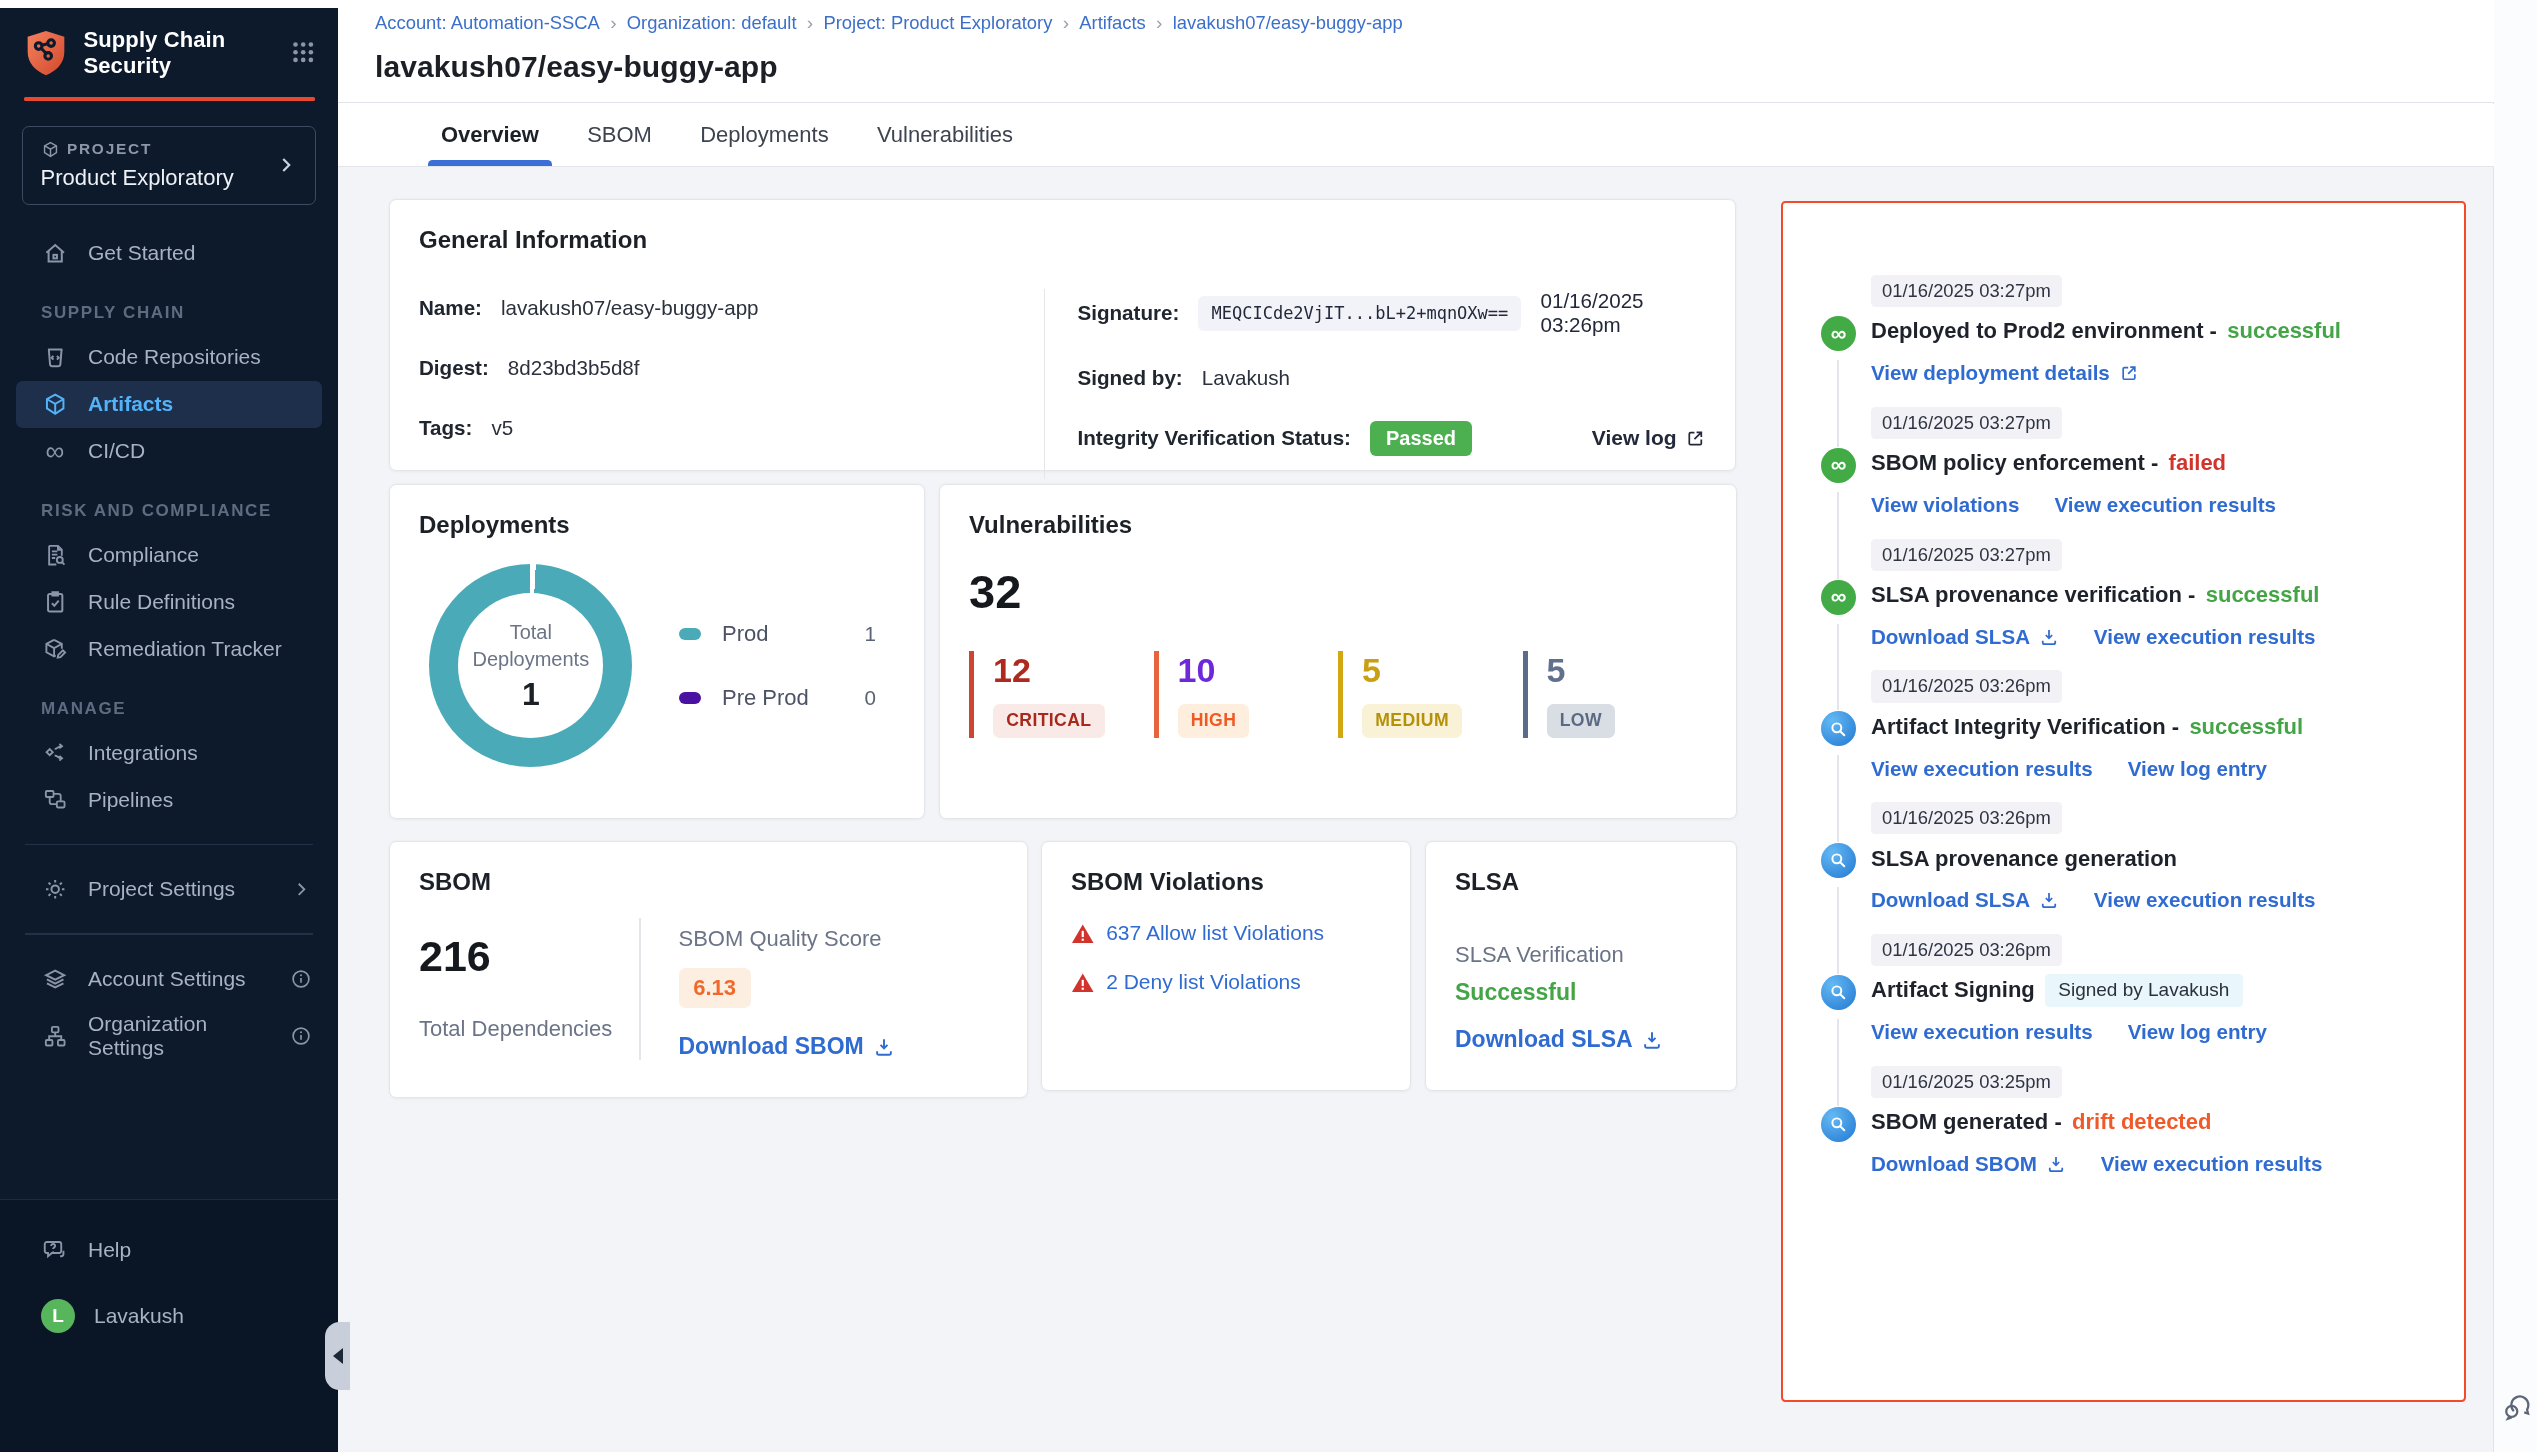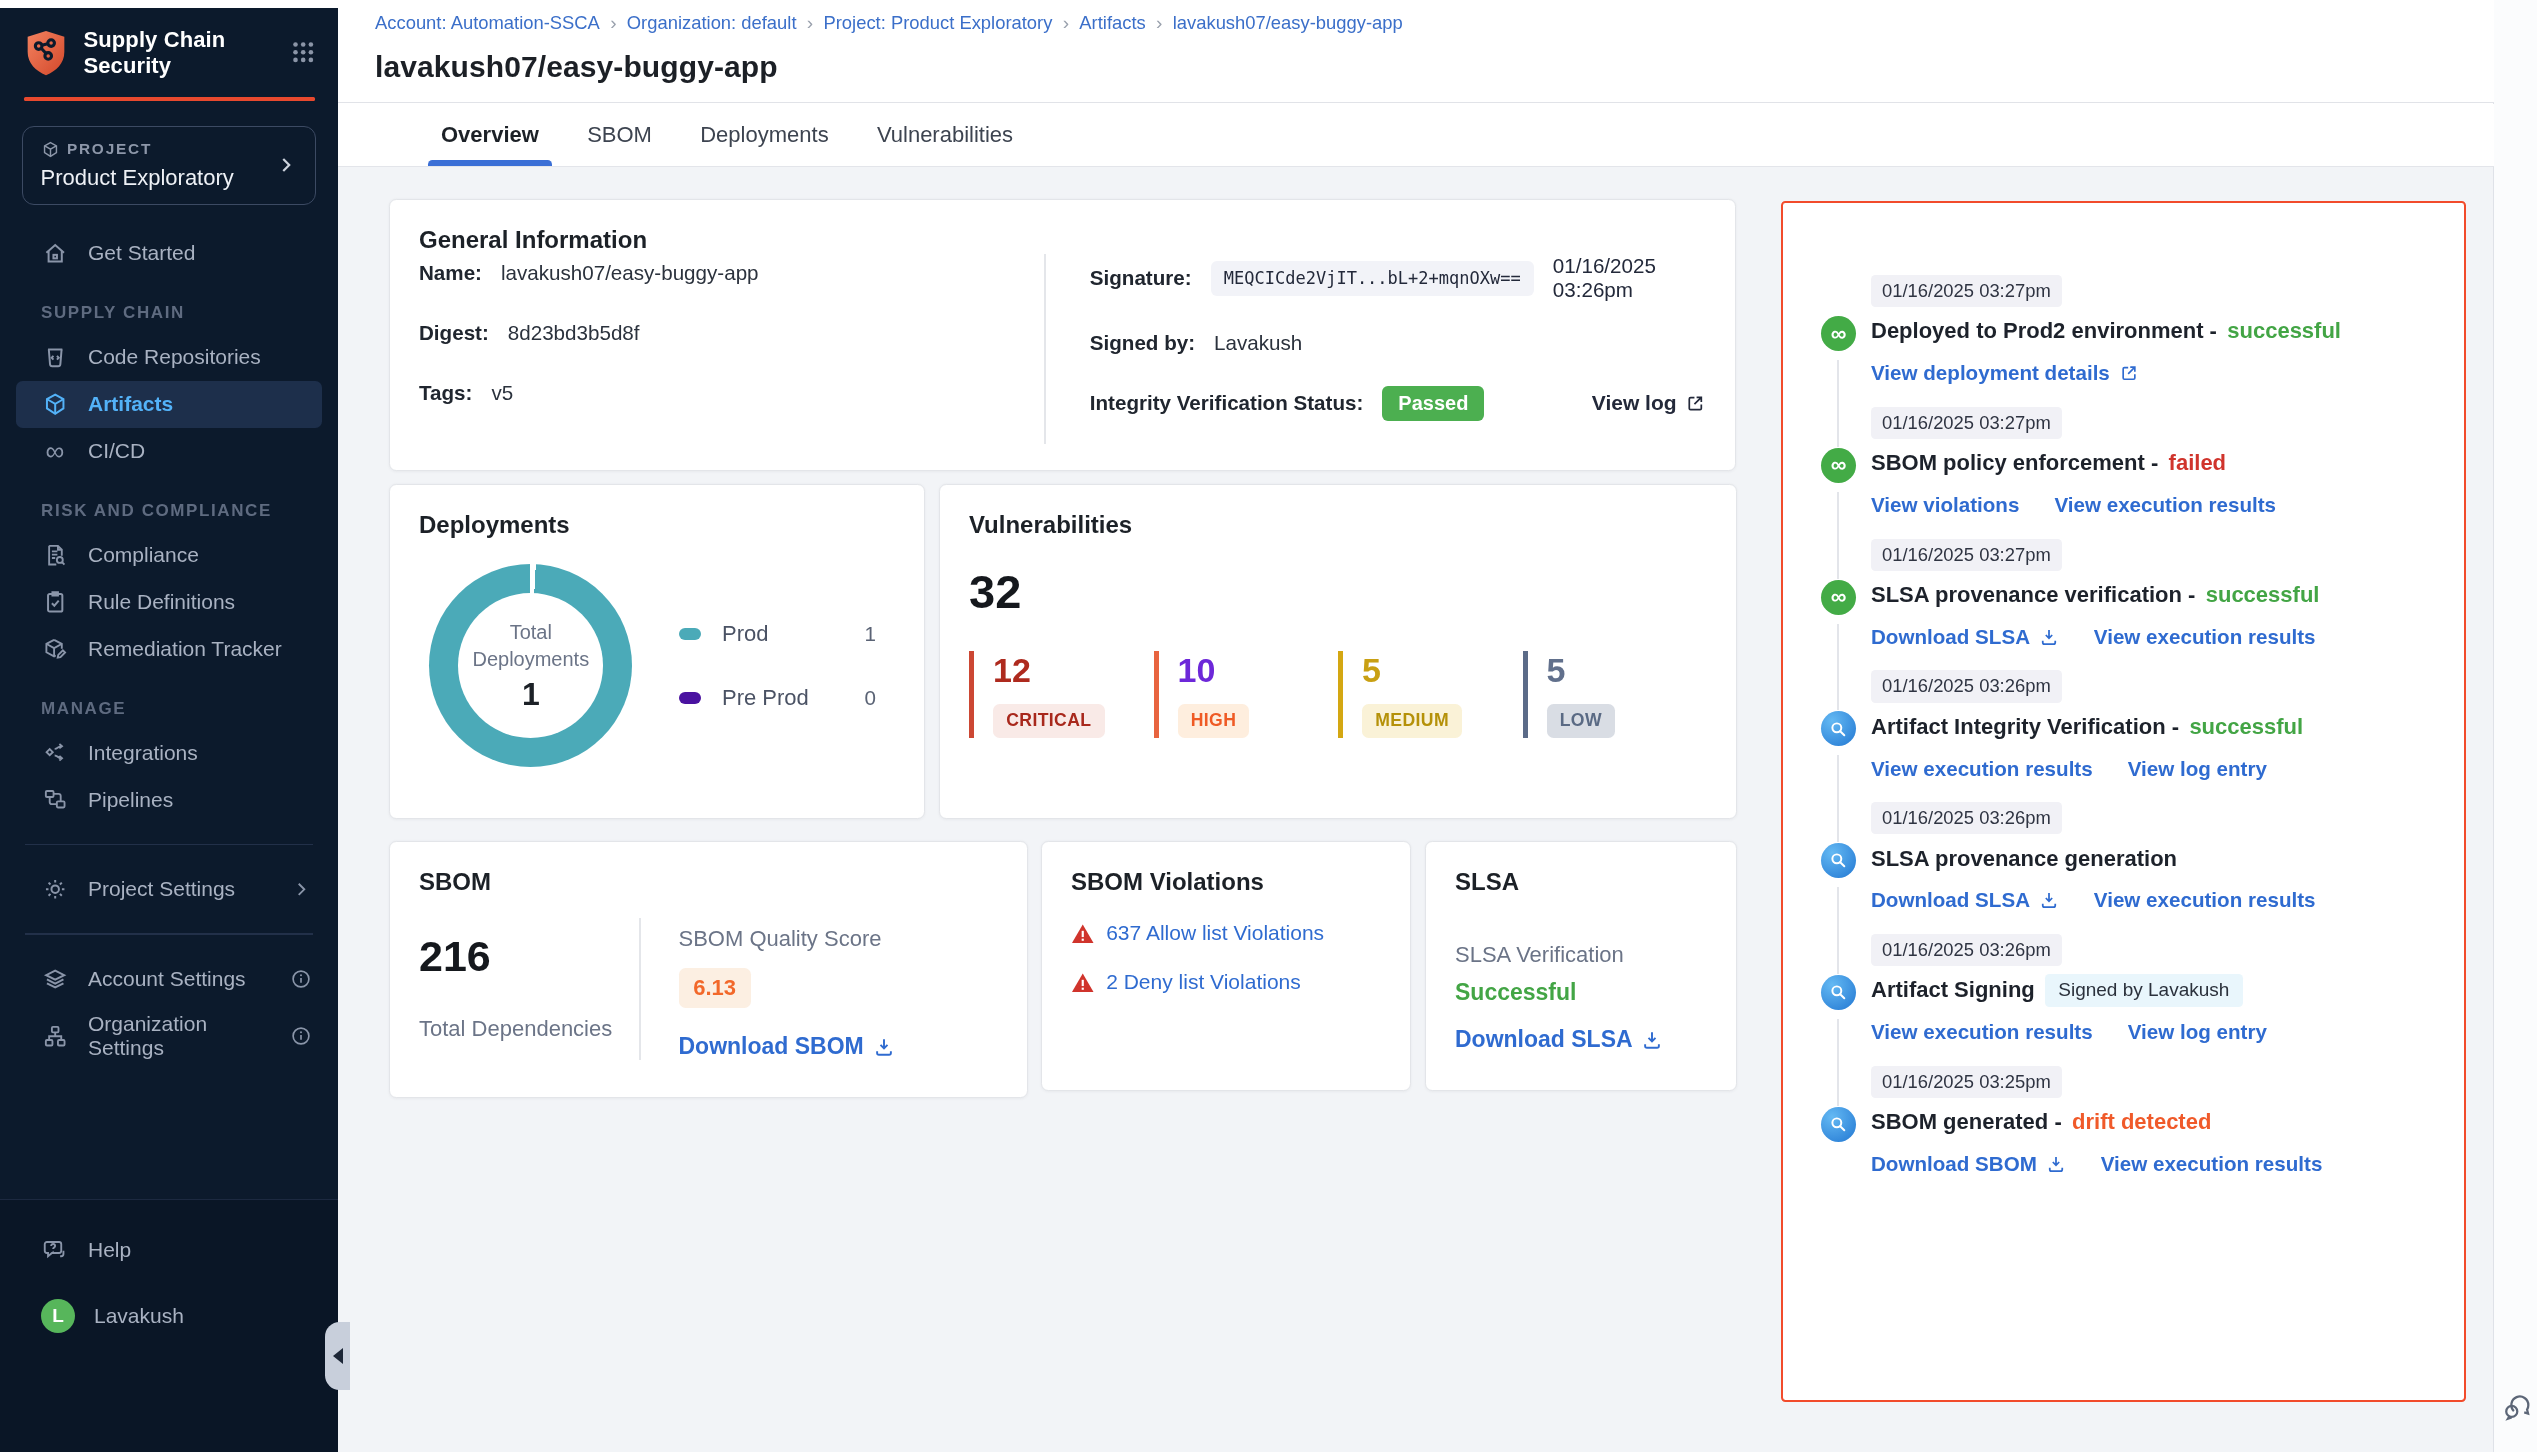--- a/index.html
+++ b/index.html
@@ -6,21 +6,21 @@
   html,body { width:2538px; height:1452px; }
   body { font-family:"Liberation Sans", sans-serif; background:#fff; position:relative; overflow:hidden; color:#22272f; }
   svg { display:block; }
 
   
   .sidebar { position:absolute; left:0; top:8px; width:338px; height:1452px; background:#0c1a2c; z-index:5; }
   .logo-row { display:flex; align-items:center; gap:16px; padding:19px 22px 0 23.5px; }
   .logo-title { color:#fff; font-size:22px; font-weight:700; line-height:1.16; letter-spacing:0.1px; }
   .grid-icon { margin-left:auto; color:#8b95a7; }
   .accent-line { height:3.7px; background:#e8492e; margin:19px 23.5px 0 23.5px; border-radius:1.5px; }
-  .project-card { margin:25px 22px 0 22px; border:1.5px solid #3c4a63; border-radius:12px; padding:13.2px 17.6px; display:flex; align-items:center; cursor:pointer; }
+  .project-card { margin:25px 22px 0 22px; border:1.5px solid #3c4a63; border-radius:7px; padding:13.2px 17.6px; display:flex; align-items:center; cursor:pointer; }
   .project-meta { display:flex; flex-direction:column; gap:5.9px; }
   .project-label-row { display:flex; align-items:center; gap:7.3px; color:#8d97a9; font-size:15.4px; font-weight:700; letter-spacing:1.8px; }
   .project-name { color:#eef1f6; font-size:22px; }
   .project-chevron { margin-left:auto; color:#cdd3dd; }
   .nav { margin-top:25px; padding:0 16px; }
   .nav-item { display:flex; align-items:center; gap:19px; padding:9.5px 10.3px 9.5px 25px; border-radius:6.6px; color:#a9b2c2; font-size:21px; cursor:pointer; }
   .nav-item .nicon { width:28px; height:28px; color:#8a95a9; display:flex; align-items:center; justify-content:center; flex:none; }
   .nav-item.selected { background:#1d2f4b; color:#53b2f8; font-weight:700; }
   .nav-item.selected .nicon { color:#53b2f8; }
   .nav-section { padding:26.4px 10.3px 10.3px 25px; color:#5f6b80; font-size:17px; font-weight:600; letter-spacing:1.6px; }
@@ -44,21 +44,21 @@
 
   
   .content { position:absolute; left:338px; top:167px; width:2156px; height:1285px; background:#f2f4f7; }
   .card { position:absolute; background:#fff; border:0.7px solid #e3e5e9; border-radius:7.3px; box-shadow:0 0.7px 2.9px rgba(30,40,60,.05); padding:26.4px 29px; }
   .card-title { font-size:24px; font-weight:700; color:#1c2127; }
   .muted { color:#6b7487; }
   .link { color:#2f6bd0; font-weight:600; cursor:pointer; display:inline-flex; align-items:center; gap:8.8px; }
 
   
   .gi { left:51px; top:32px; width:1347px; height:272px; }
-  .gi-grid { display:grid; grid-template-columns:1fr 1.5px 1.06fr; column-gap:44px; }
+  .gi-grid { display:grid; grid-template-columns:1fr 1.5px 1.06fr; column-gap:32px; margin-top:35px; }
   .gi-vdiv { background:#e4e6ea; }
   .gi-row { display:flex; align-items:center; gap:19px; font-size:20.6px; min-height:38px; margin-bottom:22px; }
   .gi-label { font-weight:700; color:#20262f; flex:none; }
   .gi-value { color:#2b323d; }
   .sig-chip { background:#f2f3f8; border-radius:5.9px; padding:7.3px 13.2px; font-family:"DejaVu Sans Mono", monospace; font-size:17px; color:#23293a; }
   .gi-right { color:#23293a; margin-left:auto; font-size:20.6px; }
   .passed-badge { background:#4caf50; color:#fff; font-size:20px; font-weight:700; padding:5.9px 16px; border-radius:5.9px; }
 
   
   .dep { left:51px; top:317px; width:536px; height:335px; }

